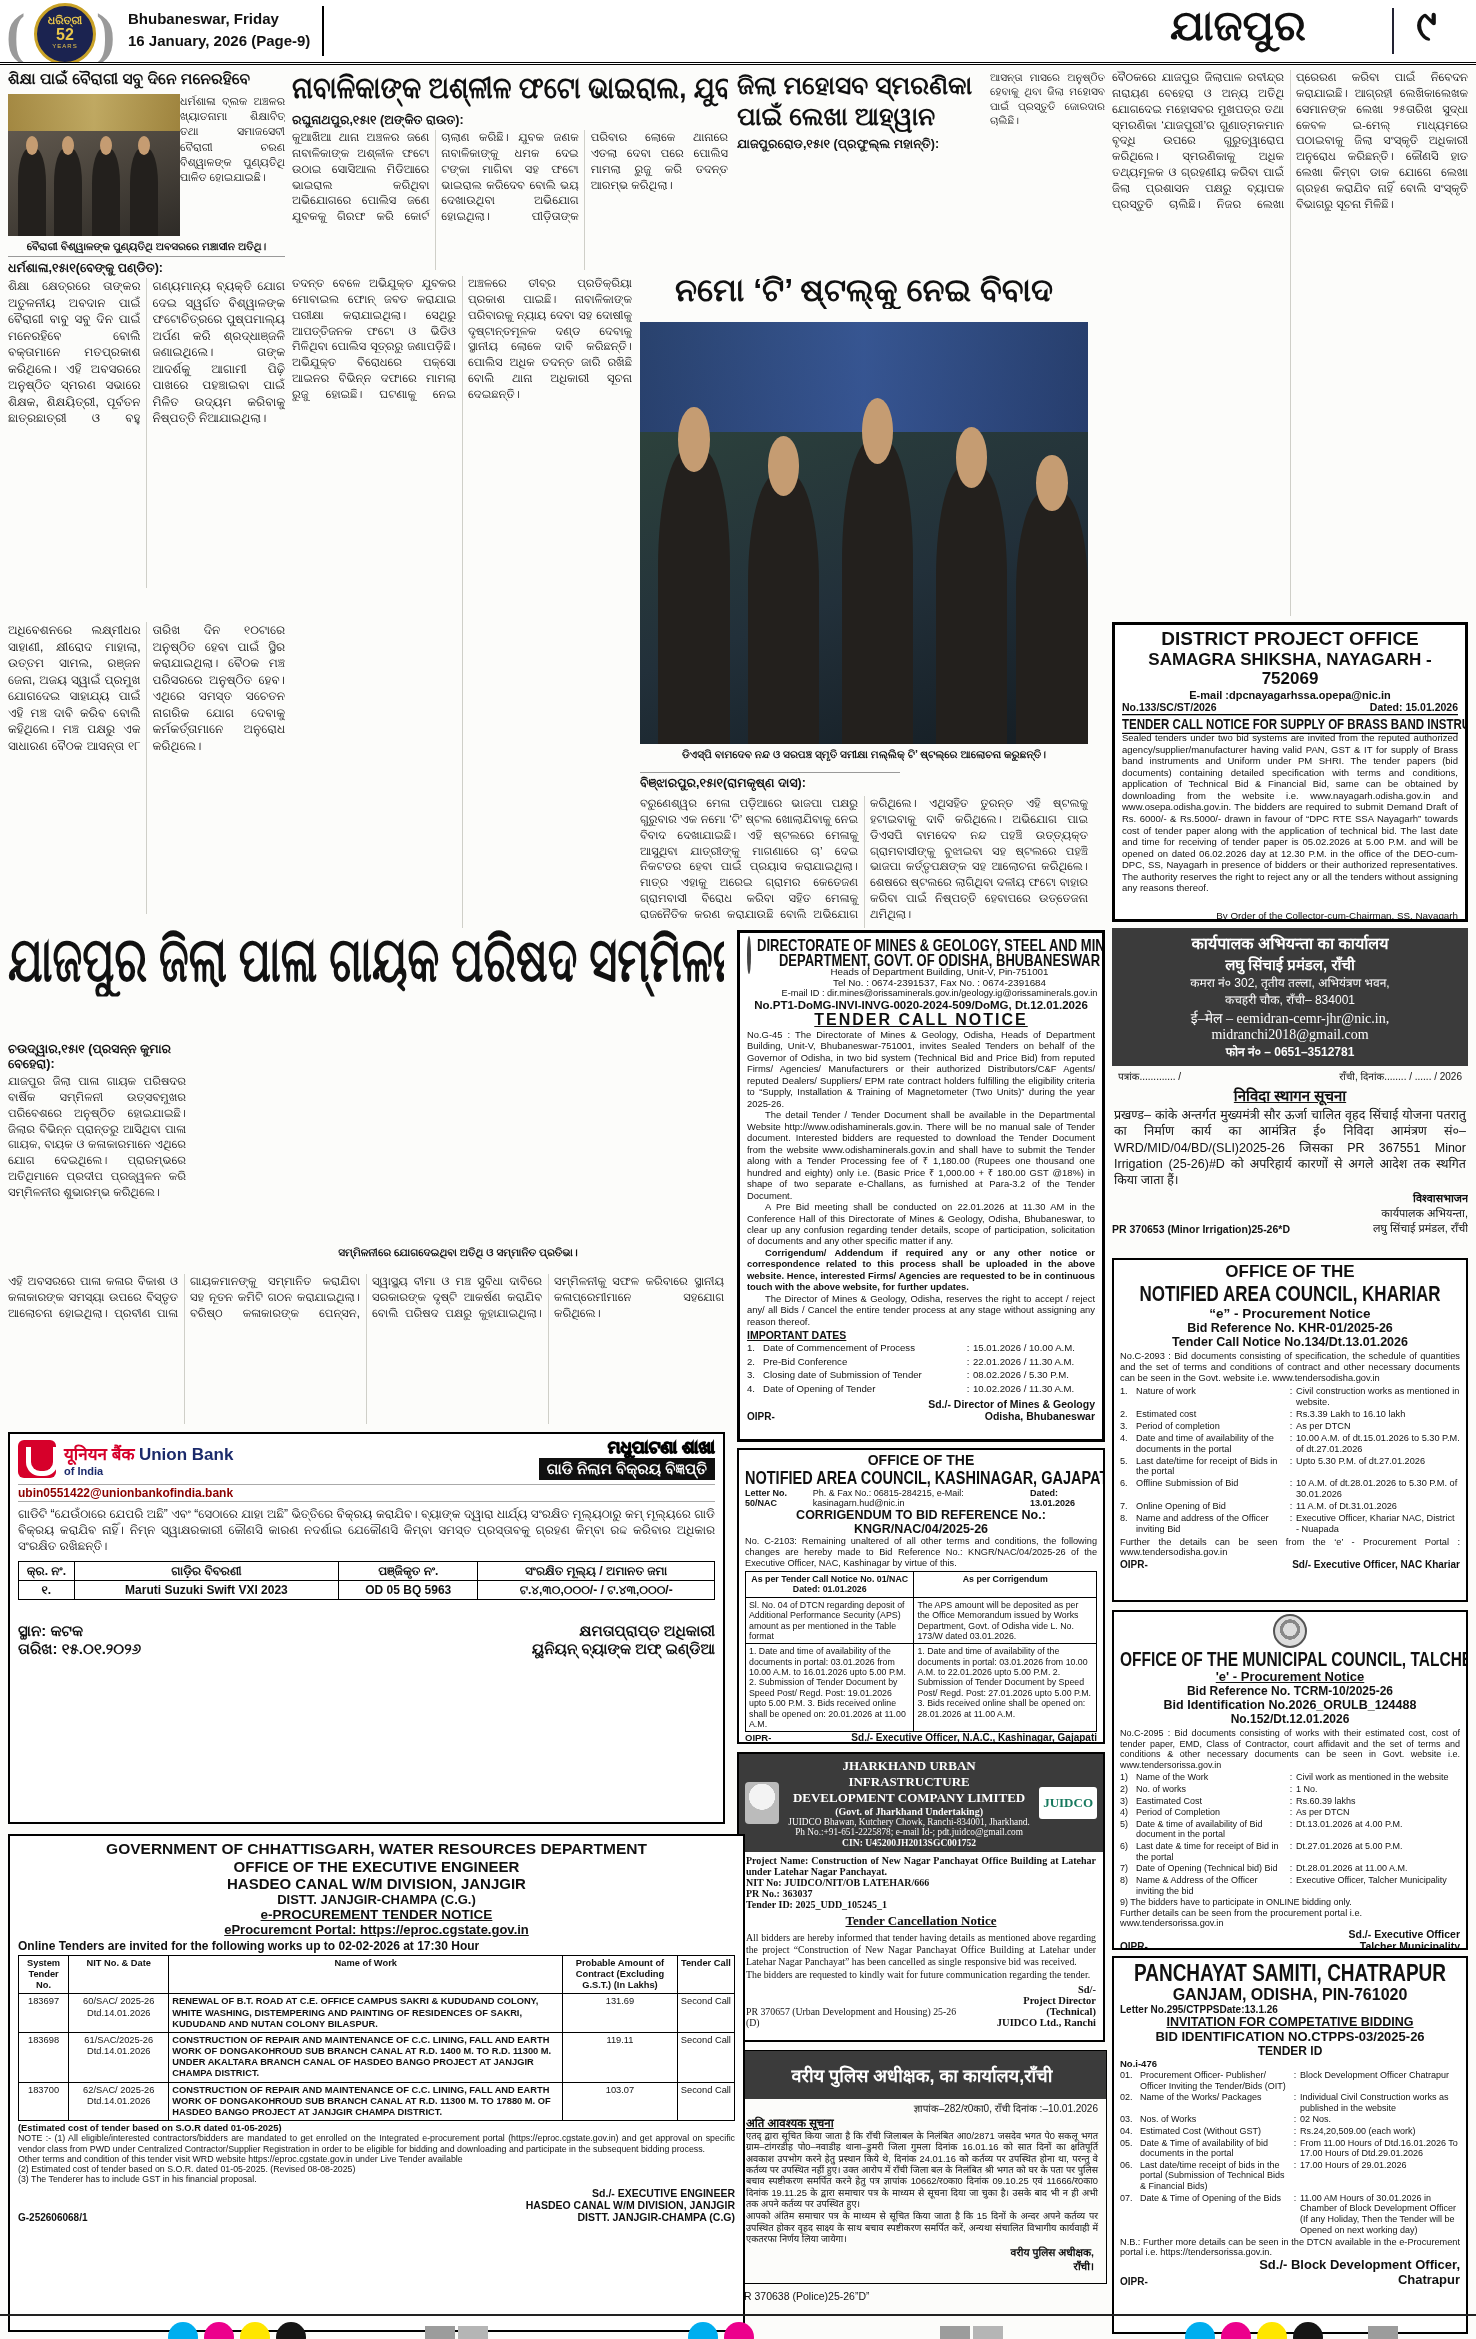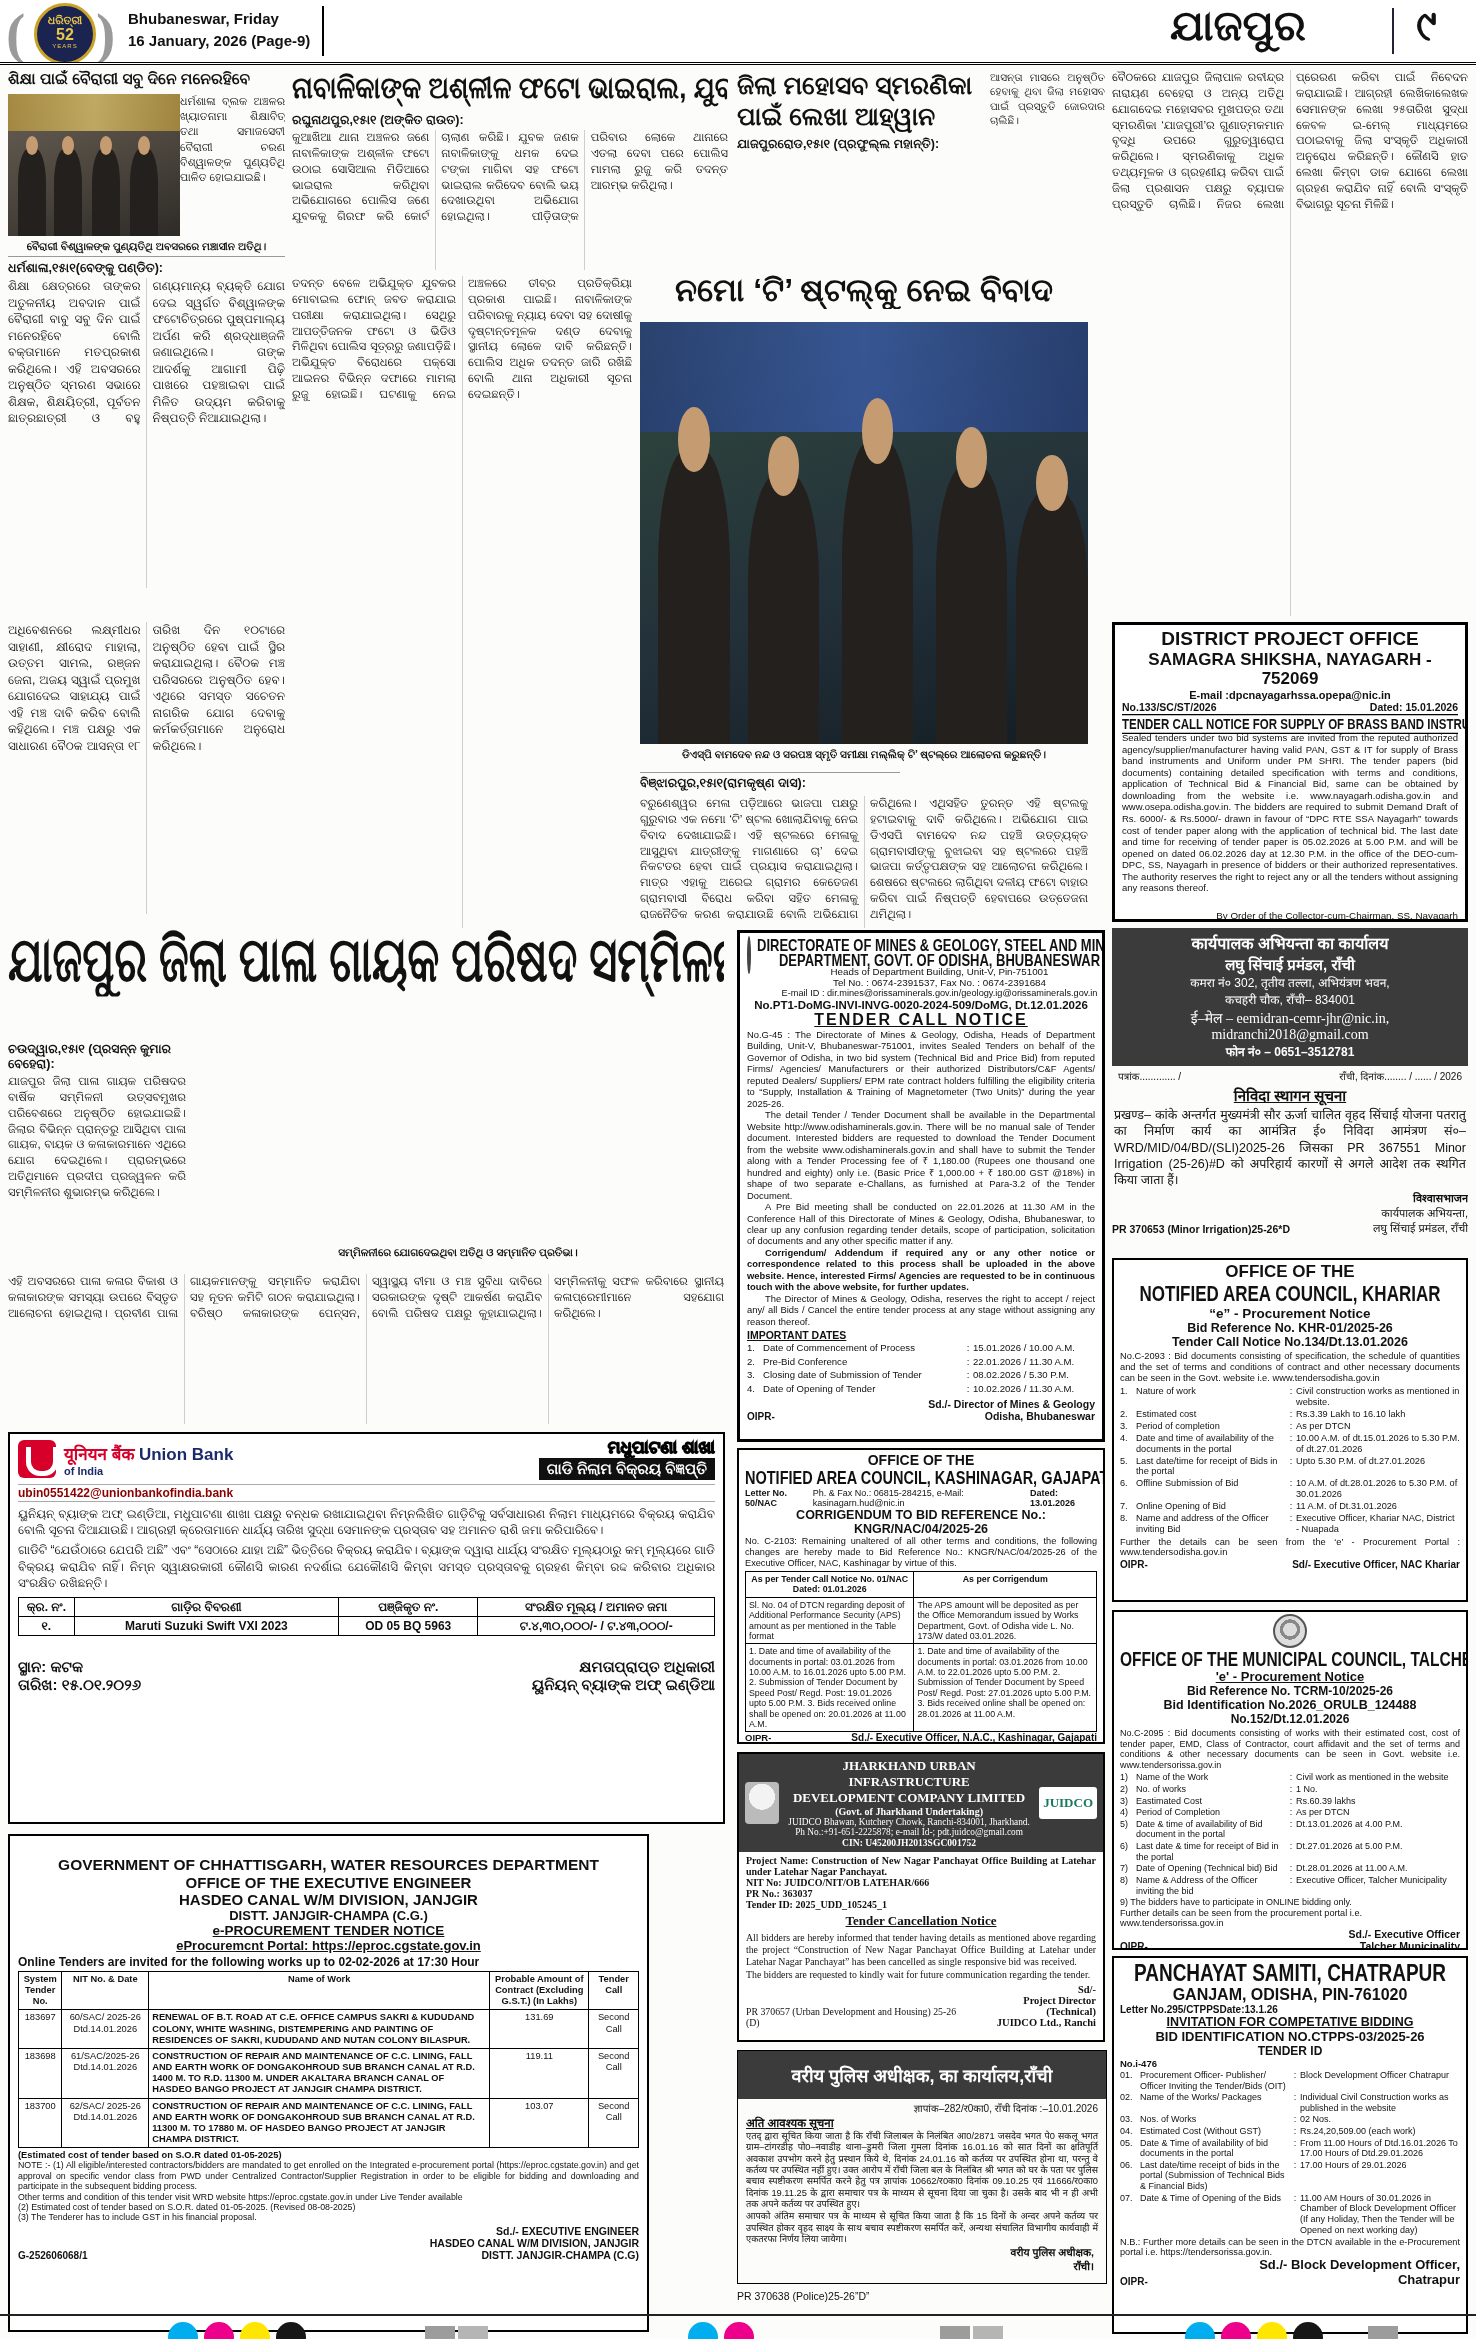--- a/index.html
+++ b/index.html
@@ -537,21 +537,20 @@
           <span class="b" style="font-size:17px;color:#1b2a6b">Union Bank</span>
           <div class="b" style="font-size:11px;color:#1b2a6b">of India</div>
         </div>
       </div>
       <div class="rt">
         <div class="stroke-title">ମଧୁପାଟଣା ଶାଖା</div>
         <div class="blk-title">ଗାଡି ନିଲାମ ବିକ୍ରୟ ବିଜ୍ଞପ୍ତି</div>
       </div>
     </div>
     <div class="b" style="font-size:12px;color:#8b0000;border-top:1px solid #aaa;border-bottom:1px solid #aaa;padding:1px 0;margin:4px 0">ubin0551422@unionbankofindia.bank</div>
-    <div class="j" style="font-size:12px;line-height:1.35">ୟୁନିୟନ୍ ବ୍ୟାଙ୍କ ଅଫ୍ ଇଣ୍ଡିଆ, ମଧୁପାଟଣା ଶାଖା ପକ୍ଷରୁ ବନ୍ଧକ ରଖାଯାଇଥିବା ନିମ୍ନଲିଖିତ ଗାଡ଼ିଟିକୁ ସର୍ବସାଧାରଣ ନିଲାମ ମାଧ୍ୟମରେ ବିକ୍ରୟ କରାଯିବ ବୋଲି ସୂଚନା ଦିଆଯାଉଛି। ଆଗ୍ରହୀ କ୍ରେତାମାନେ ଧାର୍ଯ୍ୟ ତାରିଖ ସୁଦ୍ଧା ସେମାନଙ୍କ ପ୍ରସ୍ତାବ ସହ ଅମାନତ ରାଶି ଜମା କରିପାରିବେ।</div>
     <div class="j" style="font-size:12px;line-height:1.35;margin-top:4px">ଗାଡିଟି “ଯେଉଁଠାରେ ଯେପରି ଅଛି” ଏବଂ “ସେଠାରେ ଯାହା ଅଛି” ଭିତ୍ତିରେ ବିକ୍ରୟ କରାଯିବ। ବ୍ୟାଙ୍କ ଦ୍ୱାରା ଧାର୍ଯ୍ୟ ସଂରକ୍ଷିତ ମୂଲ୍ୟଠାରୁ କମ୍ ମୂଲ୍ୟରେ ଗାଡି ବିକ୍ରୟ କରାଯିବ ନାହିଁ। ନିମ୍ନ ସ୍ୱାକ୍ଷରକାରୀ କୌଣସି କାରଣ ନଦର୍ଶାଇ ଯେକୌଣସି କିମ୍ବା ସମସ୍ତ ପ୍ରସ୍ତାବକୁ ଗ୍ରହଣ କିମ୍ବା ରଦ୍ଦ କରିବାର ଅଧିକାର ସଂରକ୍ଷିତ ରଖିଛନ୍ତି।</div>
     <table class="grid ctr" style="font-size:12px;margin-top:6px">
       <tbody>
           <tr>
         <th style="width:8%">କ୍ର. ନଂ.</th>
         <th style="width:38%">ଗାଡ଼ିର ବିବରଣୀ</th>
         <th style="width:20%">ପଞ୍ଜିକୃତ ନଂ.</th>
         <th>ସଂରକ୍ଷିତ ମୂଲ୍ୟ / ଅମାନତ ଜମା</th>
       </tr>
       <tr class="b">
@@ -567,21 +566,21 @@
         <span>ସ୍ଥାନ: କଟକ</span><br>
         <span>ତାରିଖ: ୧୫.୦୧.୨୦୨୬</span>
       </span>
       <span class="rt">
         <span>କ୍ଷମତାପ୍ରାପ୍ତ ଅଧିକାରୀ</span><br>
         <span>ୟୁନିୟନ୍ ବ୍ୟାଙ୍କ ଅଫ୍ ଇଣ୍ଡିଆ</span>
       </span>
     </div>
   </div>
 
-  <div class="abs box" style="left:8px;top:1834px;width:641px;height:498px;padding:20px 8px;box-sizing:border-box">
+  <div class="abs box" style="left:8px;top:1834px;width:737px;height:498px;padding:4px 8px;box-sizing:border-box">
     <div class="ctr b" style="font-size:15.5px">GOVERNMENT OF CHHATTISGARH, WATER RESOURCES DEPARTMENT</div>
     <div class="ctr b" style="font-size:15px">OFFICE OF THE EXECUTIVE ENGINEER</div>
     <div class="ctr b" style="font-size:15px">HASDEO CANAL W/M DIVISION, JANJGIR</div>
     <div class="ctr b" style="font-size:13px">DISTT. JANJGIR-CHAMPA (C.G.)</div>
     <div class="ctr b u" style="font-size:13.5px">e-PROCUREMENT TENDER NOTICE</div>
     <div class="ctr b u" style="font-size:13px">eProcuremcnt Portal: https://eproc.cgstate.gov.in</div>
     <div class="b" style="font-size:12px;margin:2px 0">Online Tenders are invited for the following works up to 02-02-2026 at 17:30 Hour</div>
     <table class="grid" style="font-size:9.3px;line-height:1.2">
       <tbody>
           <tr class="ctr b">

